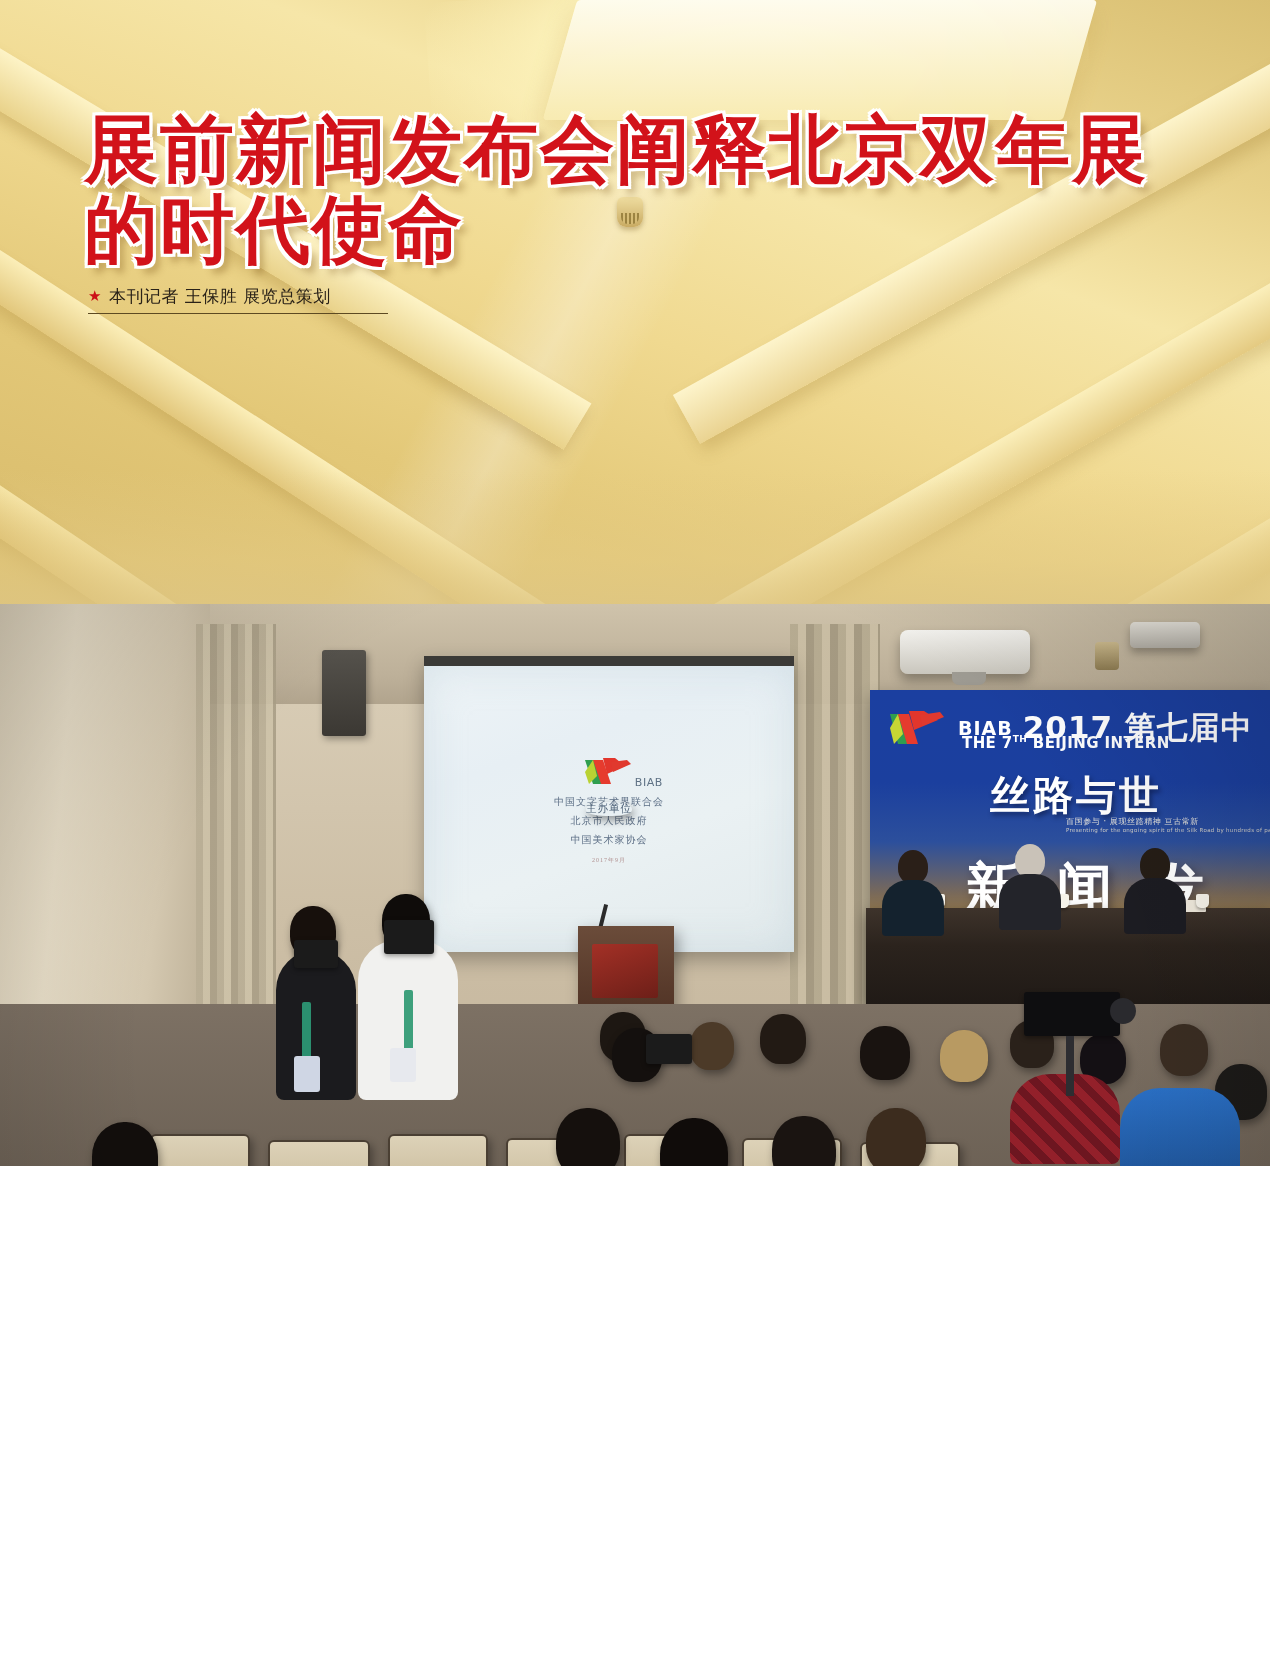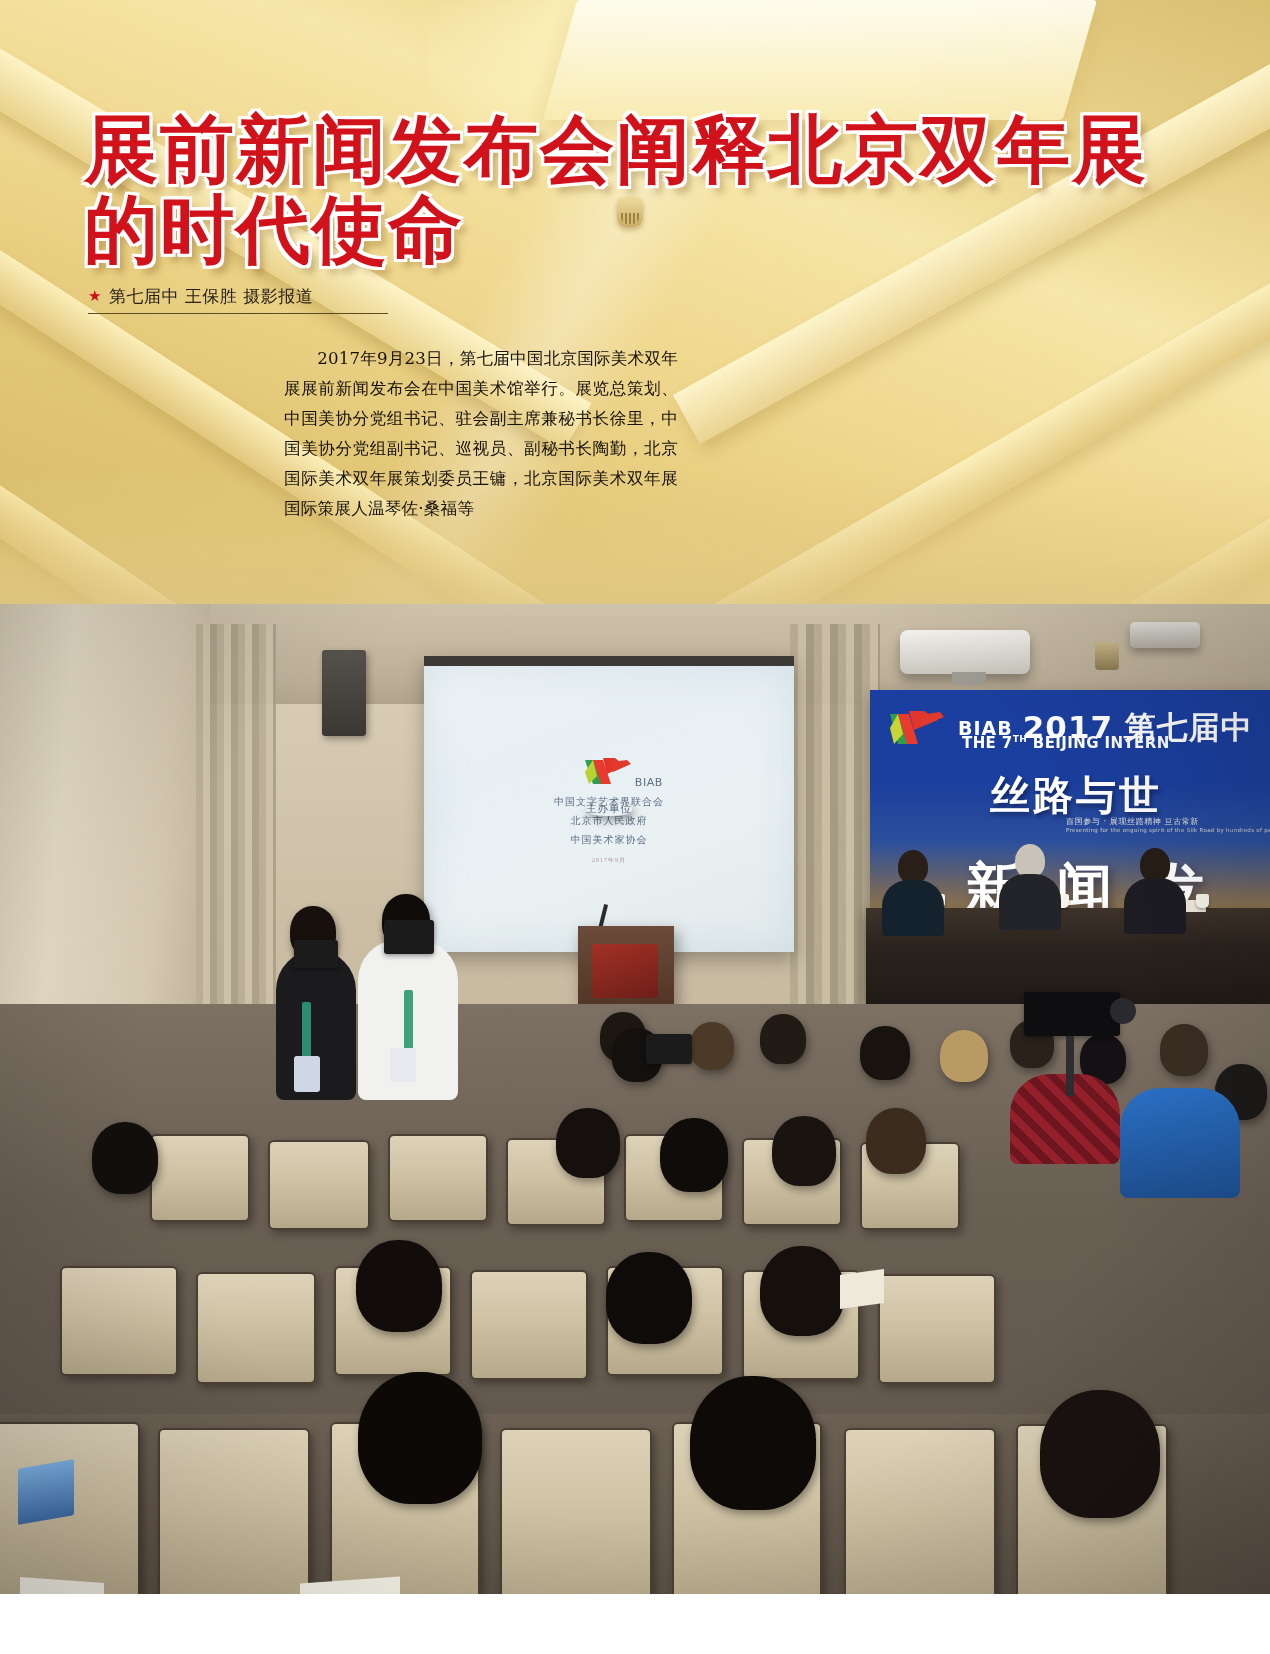--- a/index.html
+++ b/index.html
@@ -4,21 +4,21 @@
 <style>
   * { margin:0; padding:0; box-sizing:border-box; }
   html,body { background:#ffffff; }
   body {
     width:1270px; height:1654px;
     font-family:"Liberation Serif", serif;
     position:relative; overflow:hidden;
   }
 
   
-  .page { position:absolute; inset:0; width:1270px; height:1594px; overflow:hidden; background:#f0abfc; }
+  .page { position:absolute; inset:0; width:1270px; height:1166px; overflow:hidden; background:#f0abfc; }
 
   
   .ceiling {
     position:absolute; left:0; top:0; width:1270px; height:620px;
     background:
       linear-gradient(118deg, rgba(255,255,255,0.00) 40%, rgba(255,255,255,0.30) 46%, rgba(255,255,255,0.00) 52%),
       linear-gradient(200deg, #d9bf72 0%, #e8d189 18%, #f6e6a8 34%, #f0d990 52%, #e3c878 72%, #d6b969 100%);
     overflow:hidden;
   }
   
@@ -278,27 +278,24 @@
     <div class="beam b6"></div>
     <div class="detector"></div>
     <div class="ceil-fade"></div>
   </div>
 
   <div class="headline">展前新闻发布会阐释北京双年展
 的时代使命</div>
 
   <div class="byline">
     <span class="star">★</span>
-    <span>第七届中  王保胜  摄影报道</span>
+    <span>本刊记者  王保胜  展览总策划</span>
   </div>
 
   <div class="cols">
-    <div class="col">
-      <p>2017年9月23日，第七届中国北京国际美术双年展展前新闻发布会在中国美术馆举行。展览总策划、中国美协分党组书记、驻会副主席兼秘书长徐里，中国美协分党组副书记、巡视员、副秘书长陶勤，北京国际美术双年展策划委员王镛，北京国际美术双年展国际策展人温琴佐·桑福等</p>
-    </div>
   </div>
 
   <div class="photo">
 
     <div class="hall-ceiling"></div>
     <div class="wall"></div>
     <div class="wall-left-col"></div>
     <div class="curtain-l"></div>
     <div class="curtain-r"></div>
     <div class="speaker-box"></div>

